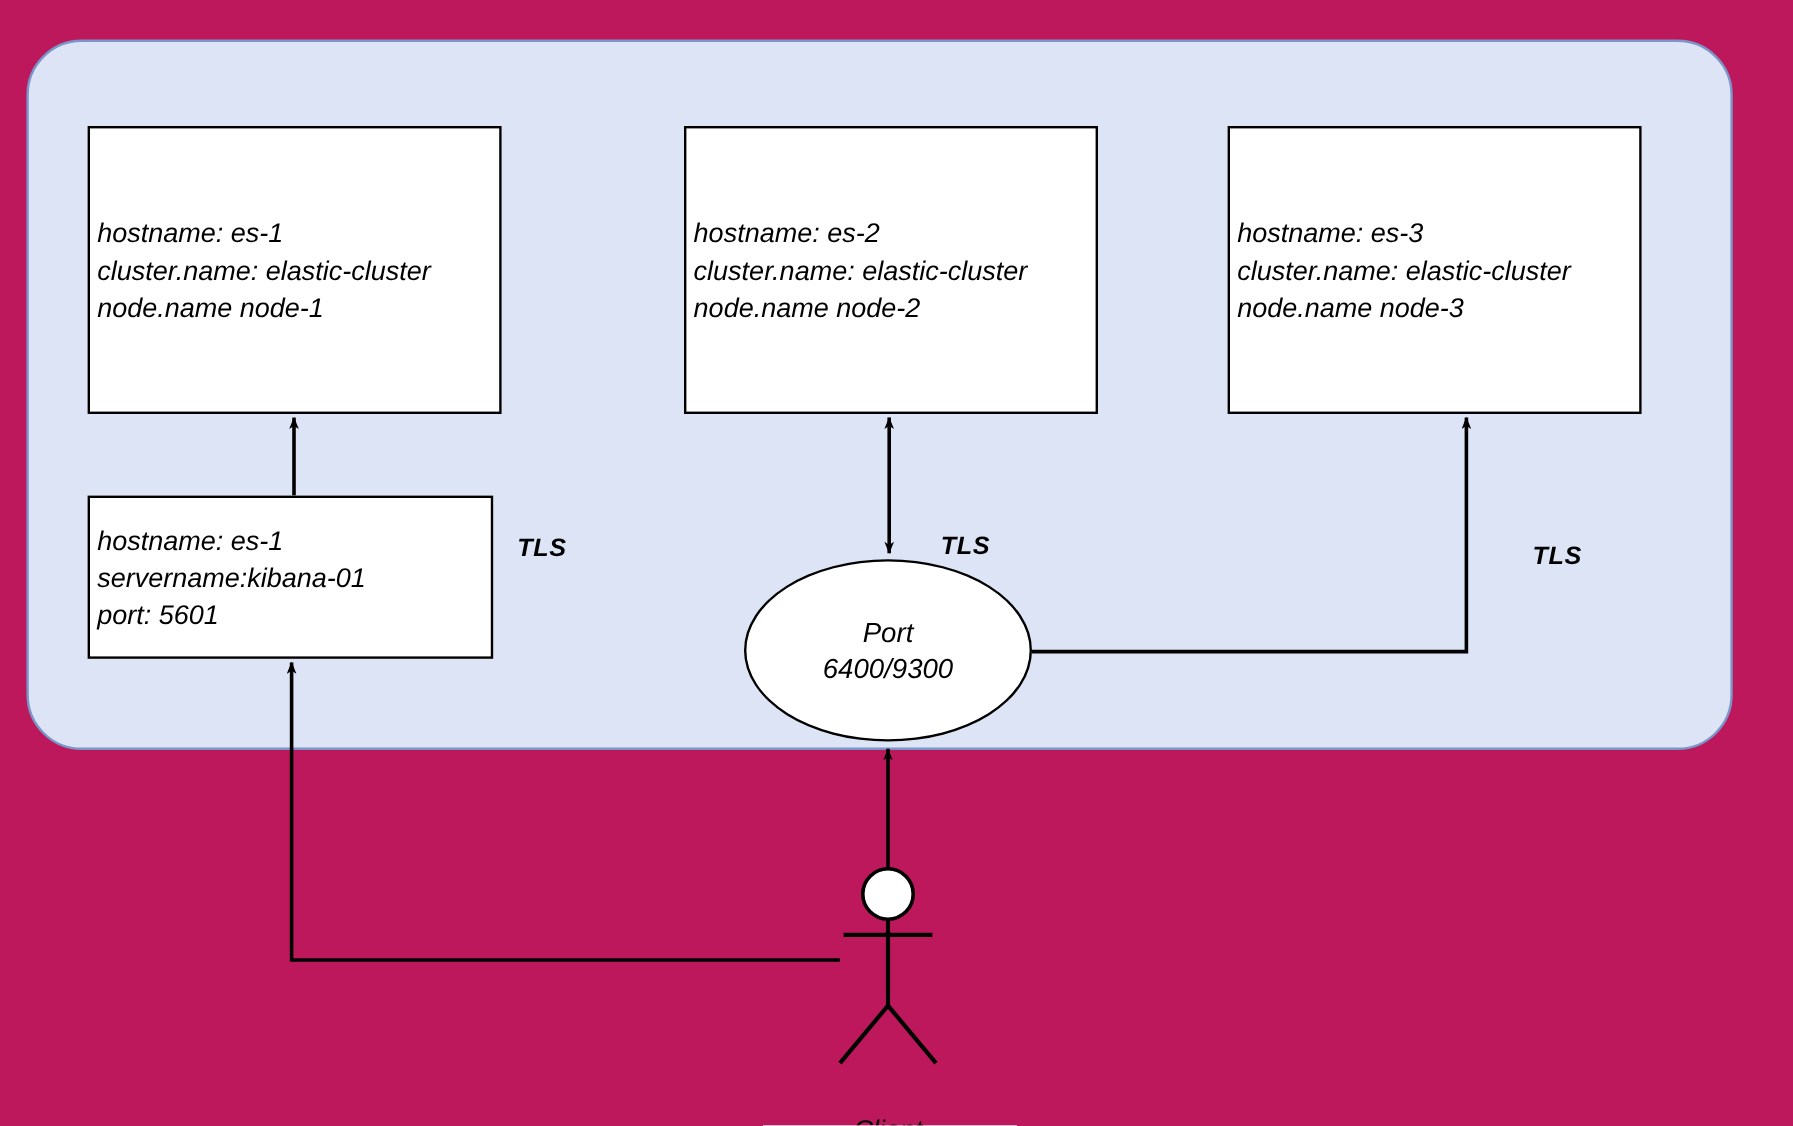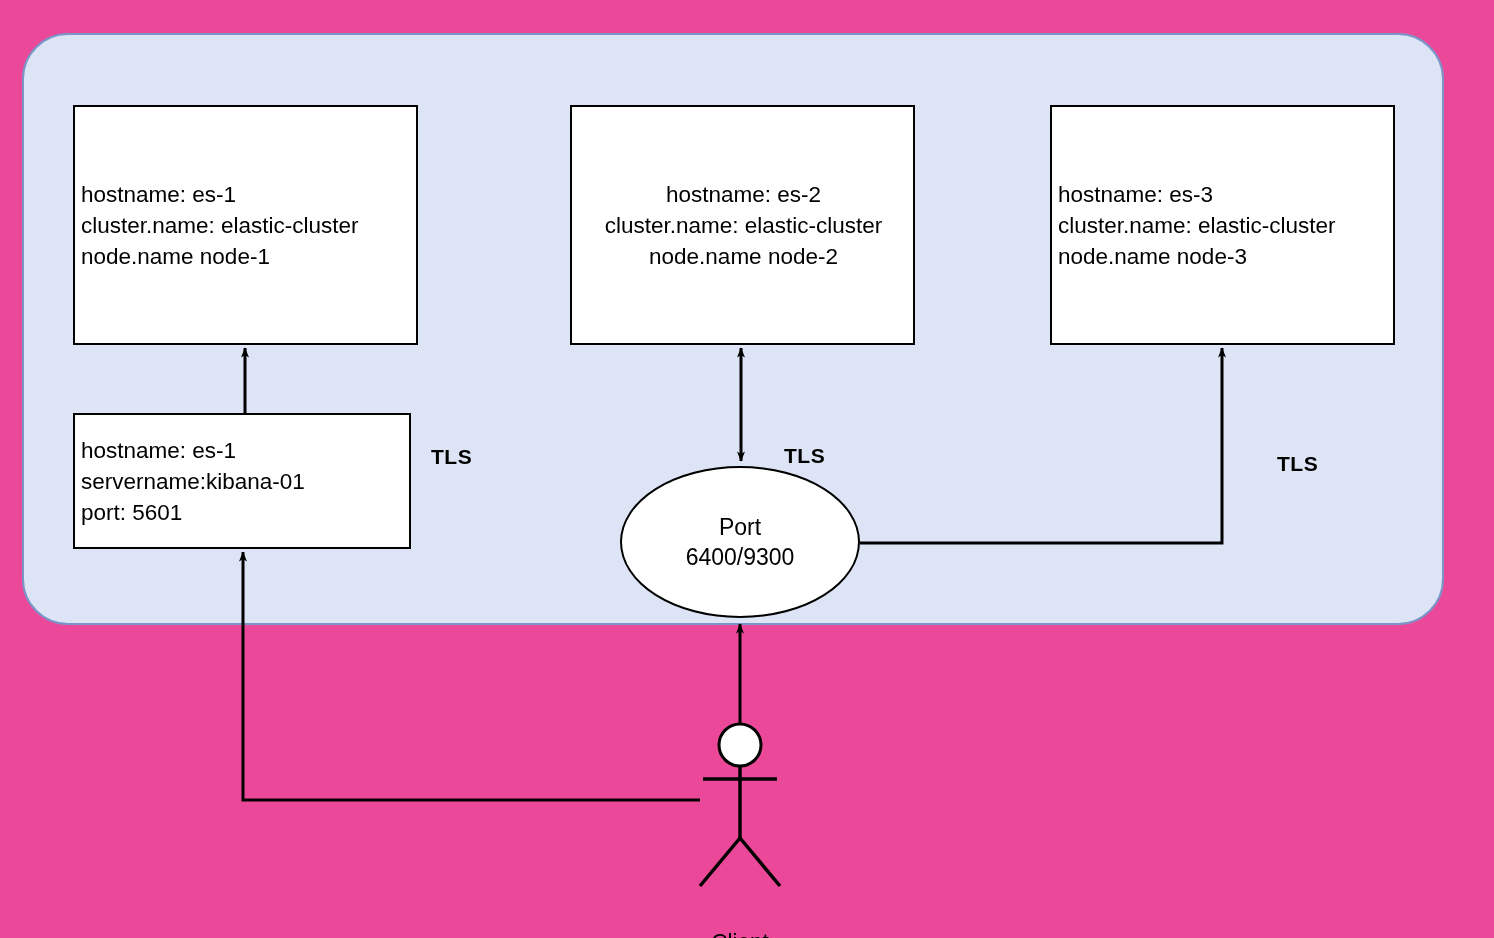--- a/index.html
+++ b/index.html
@@ -8,22 +8,23 @@
     padding: 0;
     background: #ffffff;
   }
   body {
     font-family: "Liberation Sans", sans-serif;
   }
   #canvas {
     position: relative;
     width: 1494px;
     height: 938px;
-    background: #ec4899;
+    background: #be185d;
     overflow: hidden;
+    font-style: italic;
   }
   #edges {
     position: absolute;
     left: 0;
     top: 0;
     width: 1494px;
     height: 938px;
     pointer-events: none;
   }
   .cluster-region {
@@ -48,22 +49,22 @@
     left: 6px;
     right: 4px;
     font-size: 22.5px;
     line-height: 31px;
     color: #000000;
     white-space: pre;
   }
   .es-box { width: 345px; height: 240px; top: 105px; }
   .es-box .node-box-text { top: 72px; }
   #es1-box { left: 73px; }
-  #es2-box { left: 570px; text-align: center; }
-  #es3-box { left: 1050px; padding-left: 21px; }
+  #es2-box { left: 570px; }
+  #es3-box { left: 1023px; padding-left: 21px; }
 
   #kibana-box {
     left: 73px;
     top: 413px;
     width: 338px;
     height: 136px;
   }
   #kibana-box .node-box-text { top: 20px; }
 
   .port-ellipse {

